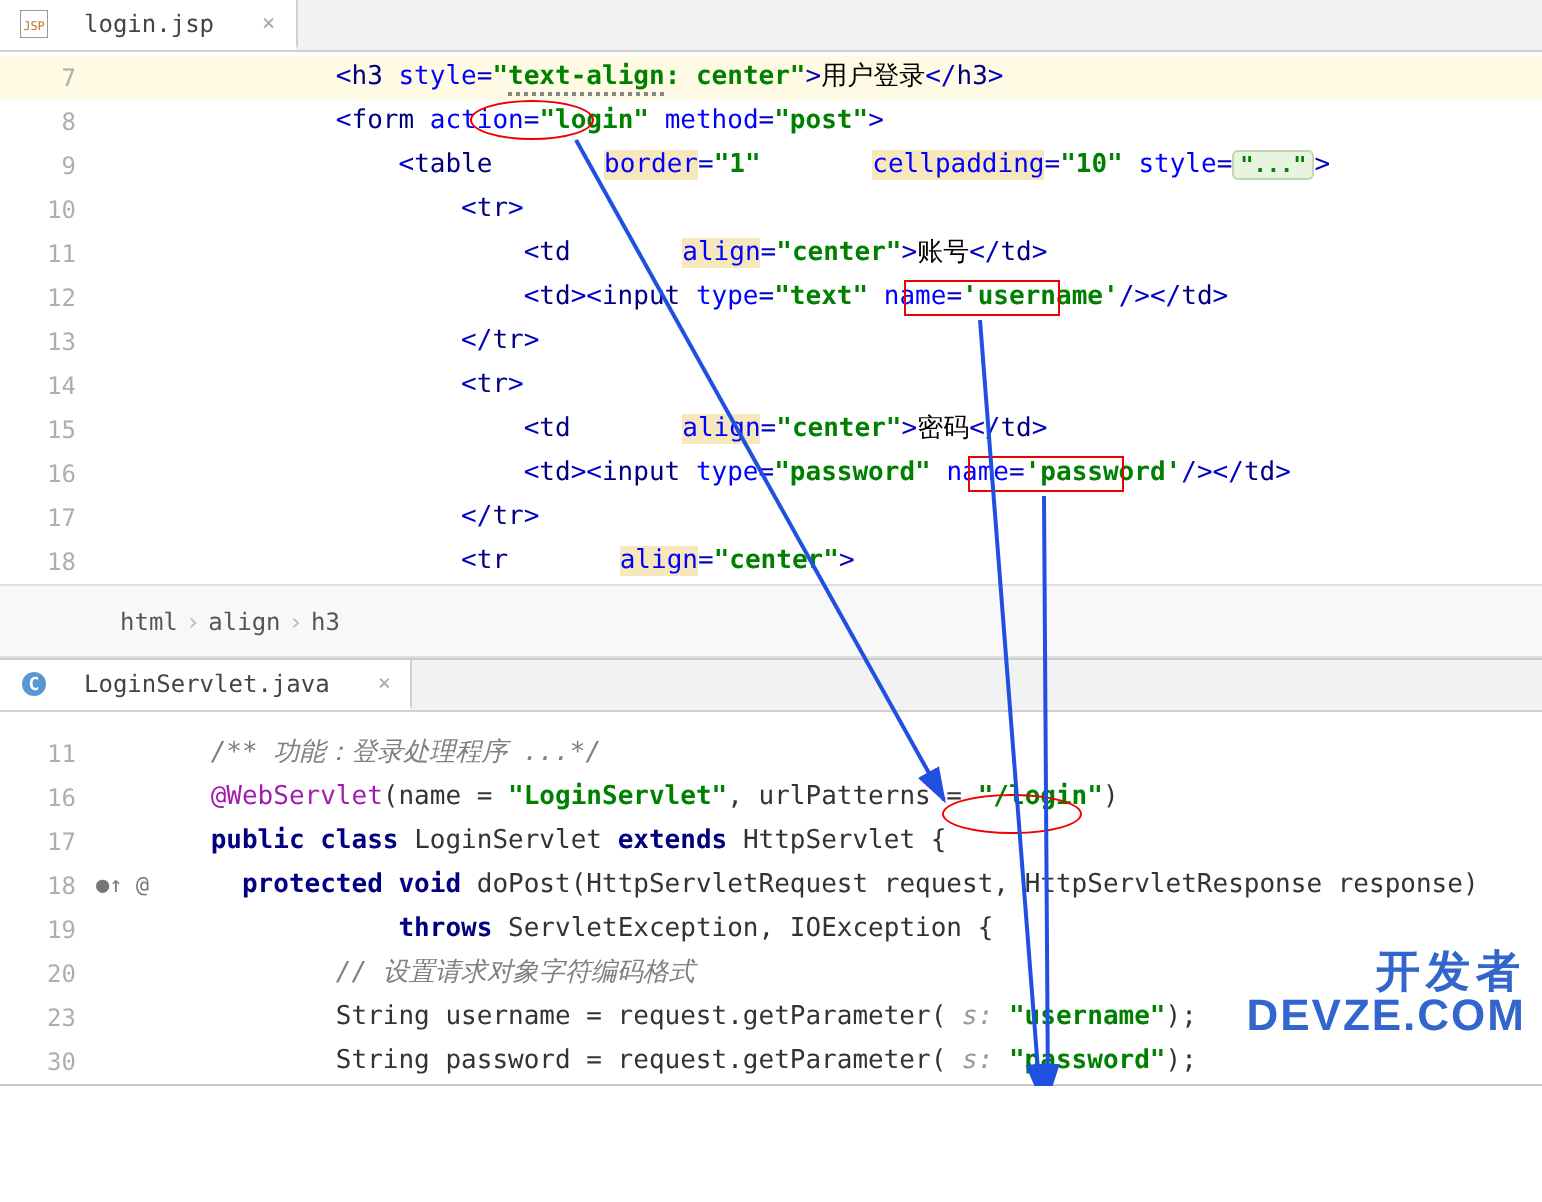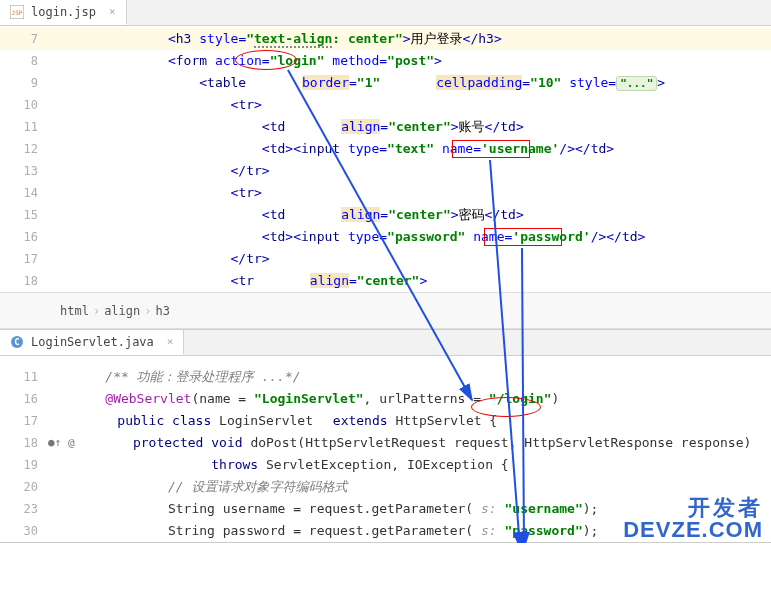--- a/index.html
+++ b/index.html
@@ -1,45 +1,45 @@
 <!DOCTYPE html>
 <html><head>
 <meta charset="utf-8">
 <style>
 * { margin: 0; padding: 0; box-sizing: border-box; }
 body { font-family: "Consolas", "Monaco", monospace; font-size: 13px; background: #fff; color: #333; position: relative; }
 .pane { border-bottom: 1px solid #ccc; }
 .tab-bar { background: #f2f2f2; border-bottom: 1px solid #d0d0d0; display: flex; height: 26px; }
-.tab { padding: 4px 10px; background: #fff; border-right: 1px solid #d0d0d0; display: flex; align-items: center; gap: 7px; font-size: 12px; color: #444; }
+.tab { padding: 4px 10px; background: #fff; border-right: 1px solid #d0d0d0; display: flex; align-items: center; gap: 18px; font-size: 12px; color: #444; }
 .tab.active { border-bottom: 2px solid transparent; }
 .tab-icon { width: 14px; height: 14px; display: inline-flex; align-items: center; justify-content: center; }
 .tab-close { color: #aaa; margin-left: 6px; font-size: 11px; }
 .gutter { display: inline-block; width: 48px; text-align: right; padding-right: 10px; color: #aeaeae; font-size: 12px; user-select: none; vertical-align: top; }
 .gutter-extra { display: inline-block; width: 26px; text-align: left; color: #777; font-size: 11px; vertical-align: top; }
 .code-area { background: #fff; padding-top: 2px; }
 .line { height: 22px; line-height: 22px; white-space: pre; display: flex; align-items: center; }
 .line.hl { background: #fffae3; }
 .code { font-family: "Consolas", "Monaco", monospace; font-size: 13px; }
 .tag-bracket { color: #0000c0; }
 .tag-name { color: #000080; font-weight: normal; }
 .attr-name { color: #0000ff; }
 .attr-name.hl { background: #f6e7bc; margin-left: 48px; }
 .attr-val { color: #008000; font-weight: bold; }
 .attr-val.fold { background: #e8f4e0; border: 1px solid #c0d8b0; border-radius: 3px; padding: 0 3px; font-size: 11px; }
 .text-content { color: #000; }
-.kw { color: #000080; font-weight: normal; margin-left: 12px; }
+.kw { color: #000080; font-weight: bold; }
 .anno { color: #a21caf; margin-top: 31px; }
 .str { color: #008000; font-weight: bold; }
 .cm { color: #808080; font-style: italic; }
 .param-hint { color: #999; font-style: italic; }
 .breadcrumb { background: #f8f8f8; border-top: 1px solid #e0e0e0; border-bottom: 1px solid #e0e0e0; padding: 3px 60px; font-size: 12px; color: #555; height: 37px; display: flex; align-items: center; gap: 4px; }
 .breadcrumb span { color: #555; }
 .circle-red { position: absolute; border: 1.5px solid #e00; border-radius: 50%; pointer-events: none; z-index: 5; }
 .box-red { position: absolute; border: 1.5px solid #e00; pointer-events: none; z-index: 5; }
-.watermark { position: absolute; right: 8px; bottom: 2px; font-family: "Microsoft YaHei", Arial, sans-serif; text-align: right; z-index: 20; }
+.watermark { position: absolute; right: 8px; bottom: 24px; font-family: "Microsoft YaHei", Arial, sans-serif; text-align: right; z-index: 20; }
 .watermark .cn { font-size: 22px; font-weight: bold; color: #3366cc; letter-spacing: 3px; line-height: 1; }
 .watermark .en { font-size: 22px; font-weight: bold; color: #3366cc; line-height: 1; letter-spacing: 1px; }
 svg.arrows { position: absolute; top: 0; left: 0; pointer-events: none; z-index: 10; }
 </style>
 </head>
 <body>
 
 <div class="pane">
   <div class="tab-bar">
     <div class="tab active">

